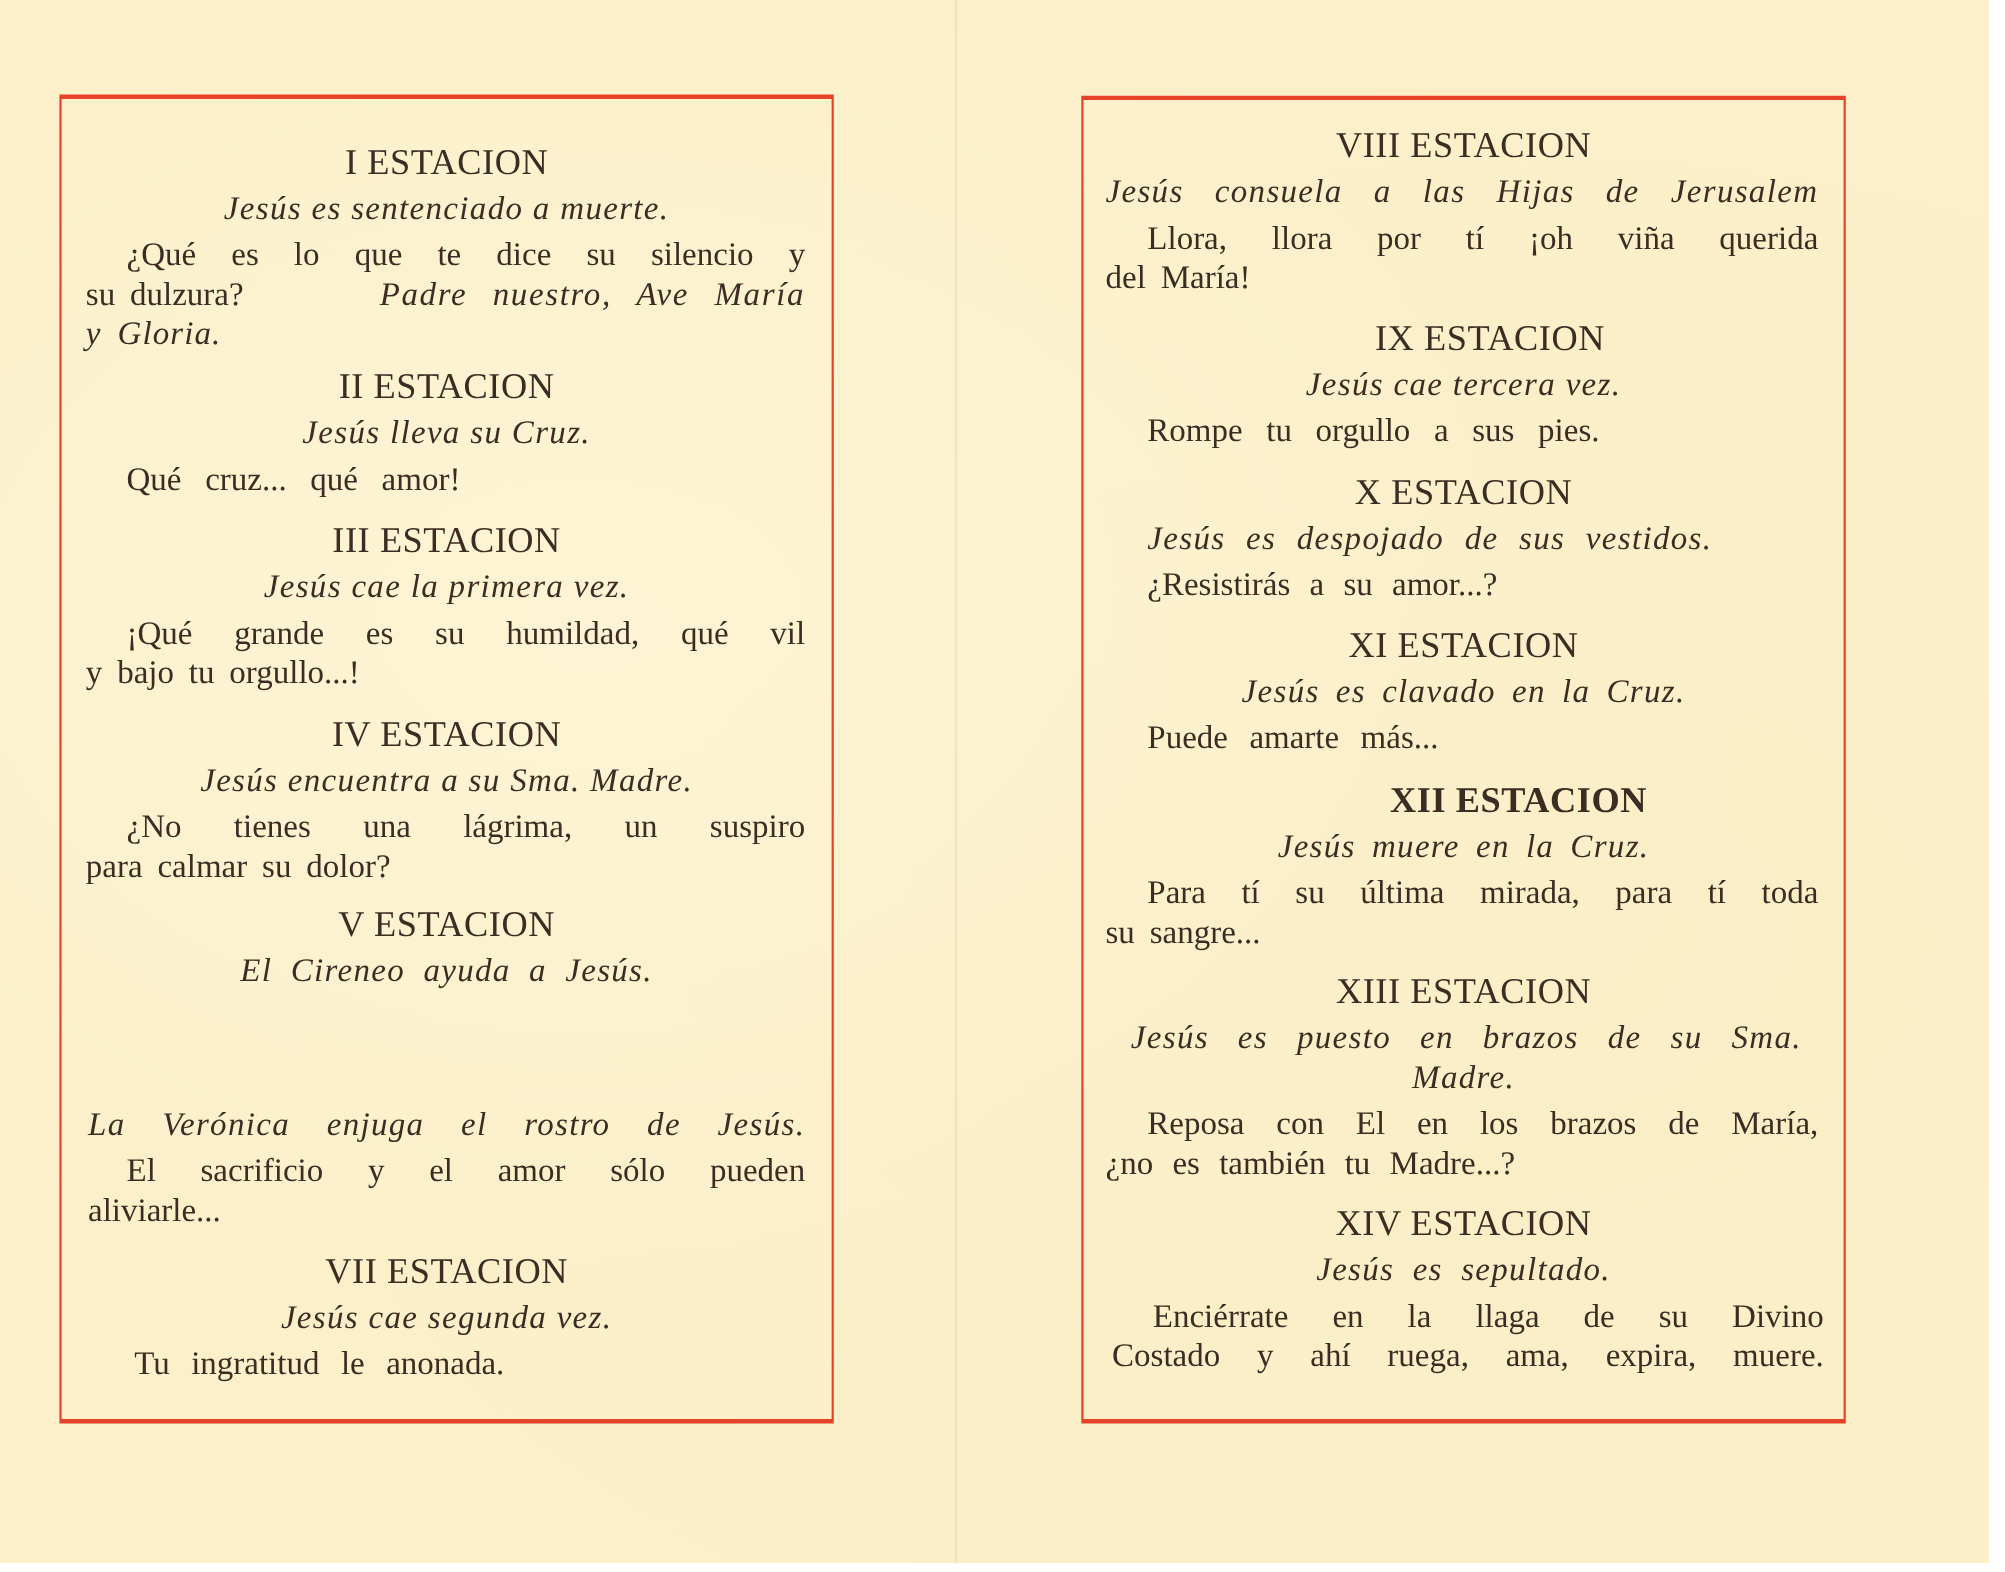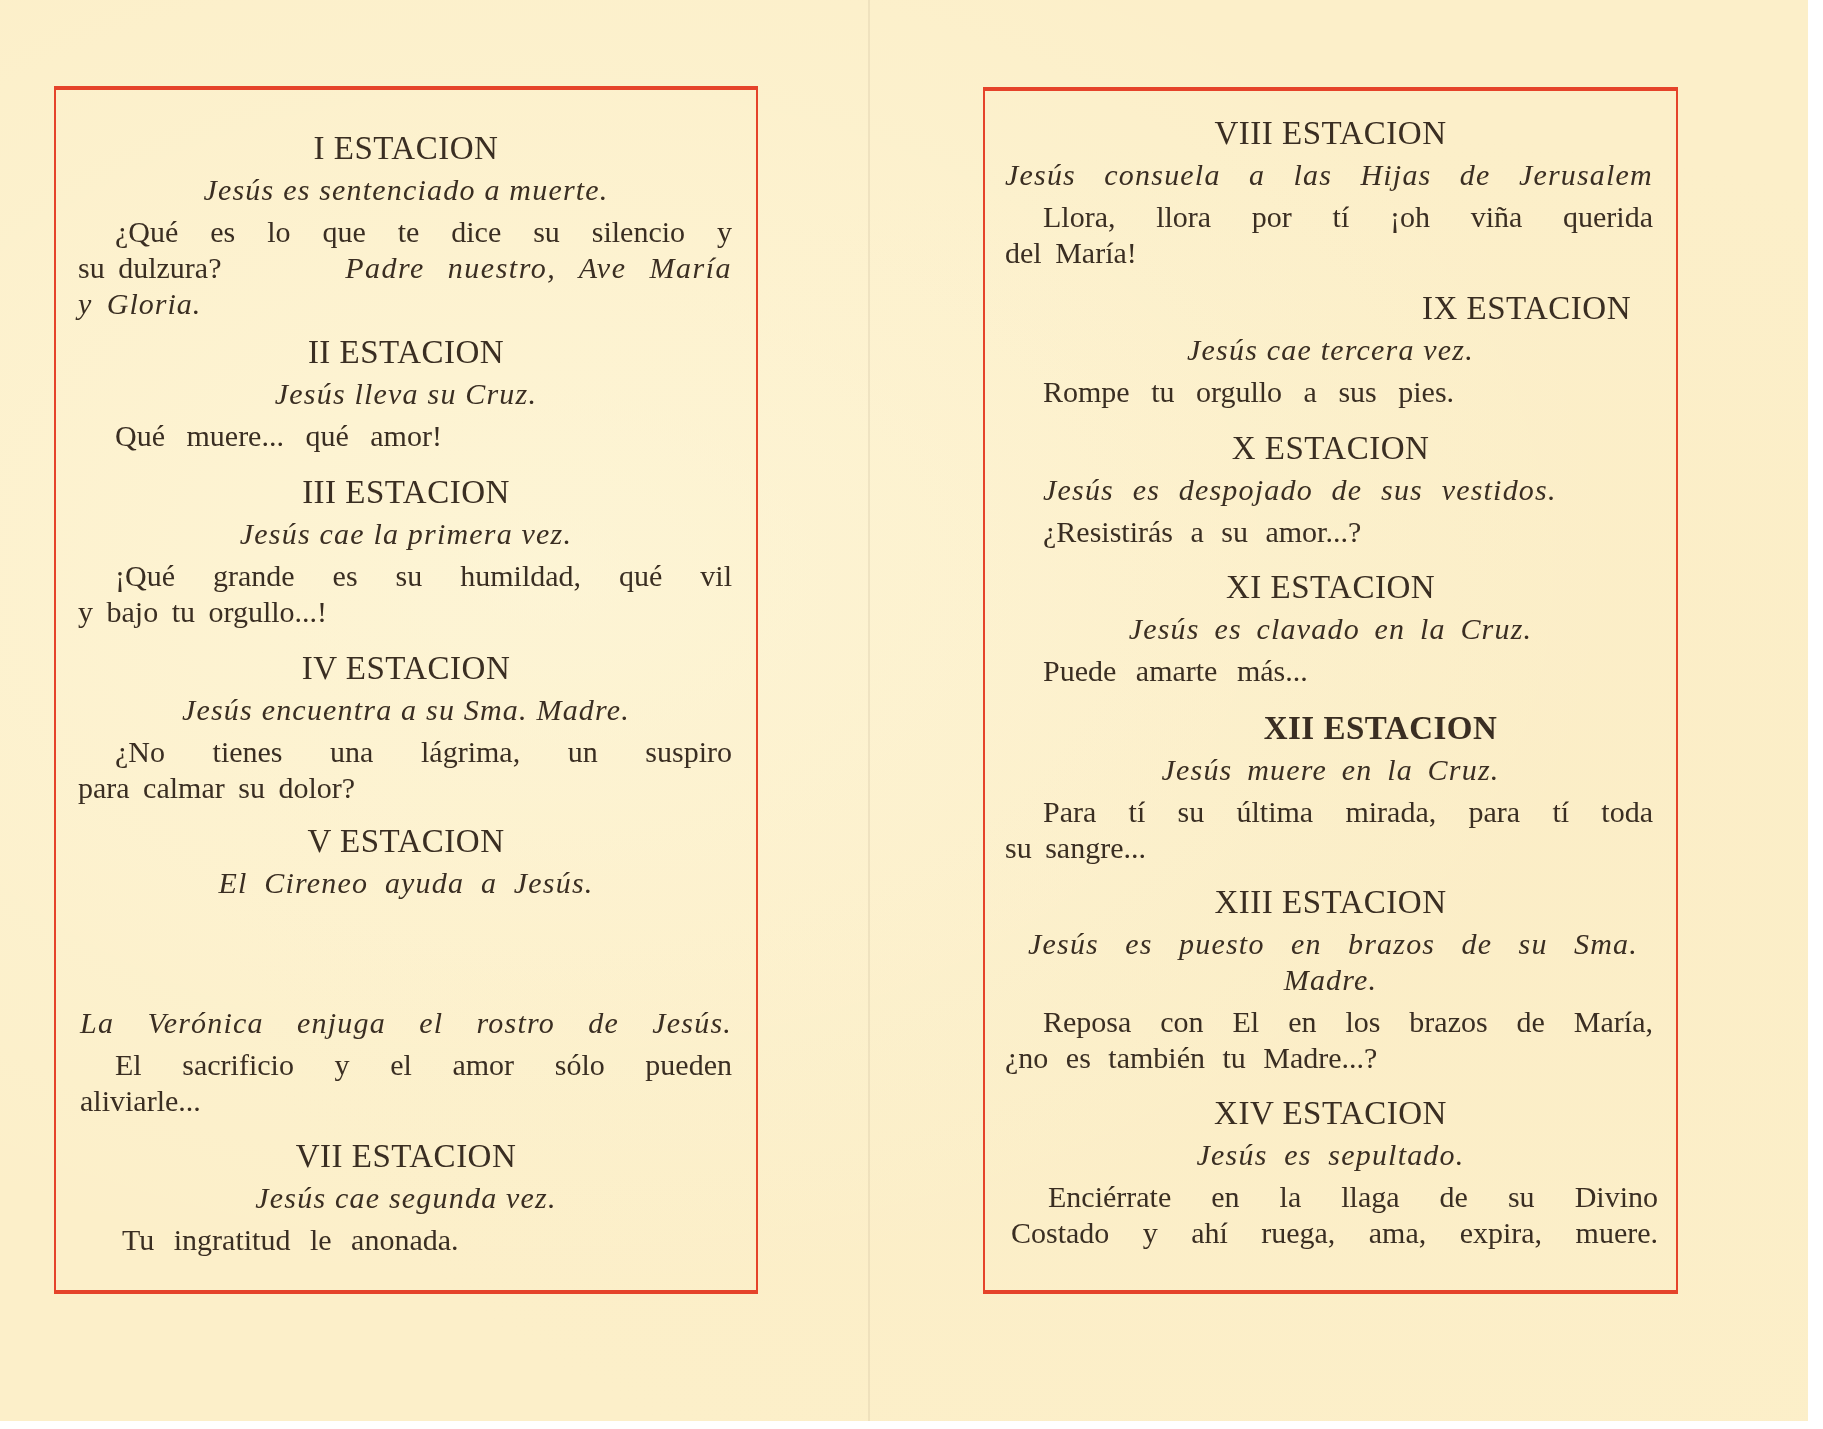--- a/index.html
+++ b/index.html
@@ -51,21 +51,21 @@
   <div class="line subtitle" style="left:60px;width:692px;top:172px;">Jesús es sentenciado a muerte.</div>
   <div class="line body justify" style="left:115px;width:617px;top:214px;">¿Qué es lo que te dice su silencio y</div>
   <div class="line body" style="left:78px;width:654px;top:250px;display:flex;justify-content:space-between;">
     <span>su dulzura?</span>
     <span class="italic" style="letter-spacing:1.5px;word-spacing:14px;">Padre nuestro, Ave María</span>
   </div>
   <div class="line body italic" style="left:78px;top:286px;letter-spacing:1px;">y Gloria.</div>
 
   <div class="line heading" style="left:60px;width:692px;top:334px;">II ESTACION</div>
   <div class="line subtitle" style="left:60px;width:692px;top:376px;">Jesús lleva su Cruz.</div>
-  <div class="line body" style="left:115px;top:418px;word-spacing:14px;">Qué muere... qué amor!</div>
+  <div class="line body" style="left:115px;top:418px;word-spacing:14px;">Qué cruz... qué amor!</div>
 
   <div class="line heading" style="left:60px;width:692px;top:474px;">III ESTACION</div>
   <div class="line subtitle" style="left:60px;width:692px;top:516px;">Jesús cae la primera vez.</div>
   <div class="line body justify" style="left:115px;width:617px;top:558px;">¡Qué grande es su humildad, qué vil</div>
   <div class="line body" style="left:78px;top:594px;">y bajo tu orgullo...!</div>
 
   <div class="line heading" style="left:60px;width:692px;top:650px;">IV ESTACION</div>
   <div class="line subtitle" style="left:60px;width:692px;top:692px;">Jesús encuentra a su Sma. Madre.</div>
   <div class="line body justify" style="left:115px;width:617px;top:734px;">¿No tienes una lágrima, un suspiro</div>
   <div class="line body" style="left:78px;top:770px;">para calmar su dolor?</div>
@@ -81,21 +81,21 @@
   <div class="line subtitle" style="left:60px;width:692px;top:1180px;">Jesús cae segunda vez.</div>
   <div class="line body" style="left:122px;top:1222px;word-spacing:12px;">Tu ingratitud le anonada.</div>
 
   <div class="frame right"></div>
 
   <div class="line heading" style="left:990px;width:681px;top:115px;">VIII ESTACION</div>
   <div class="line subtitle justify" style="left:1005px;width:648px;top:157px;">Jesús consuela a las Hijas de Jerusalem</div>
   <div class="line body justify" style="left:1043px;width:610px;top:199px;">Llora, llora por tí ¡oh viña querida</div>
   <div class="line body" style="left:1005px;top:235px;">del María!</div>
 
-  <div class="line heading" style="left:950px;width:681px;top:290px;text-align:right;">IX ESTACION</div>
+  <div class="line heading" style="left:1014px;width:681px;top:290px;">IX ESTACION</div>
   <div class="line subtitle" style="left:990px;width:681px;top:332px;">Jesús cae tercera vez.</div>
   <div class="line body" style="left:1043px;top:374px;word-spacing:14px;">Rompe tu orgullo a sus pies.</div>
 
   <div class="line heading" style="left:990px;width:681px;top:430px;">X ESTACION</div>
   <div class="line subtitle" style="left:1043px;width:575px;top:472px;text-align:left;word-spacing:10px;">Jesús es despojado de sus vestidos.</div>
   <div class="line body" style="left:1043px;top:514px;word-spacing:10px;">¿Resistirás a su amor...?</div>
 
   <div class="line heading" style="left:990px;width:681px;top:569px;">XI ESTACION</div>
   <div class="line subtitle" style="left:990px;width:681px;top:611px;word-spacing:6px;">Jesús es clavado en la Cruz.</div>
   <div class="line body" style="left:1043px;top:653px;word-spacing:12px;">Puede amarte más...</div>

